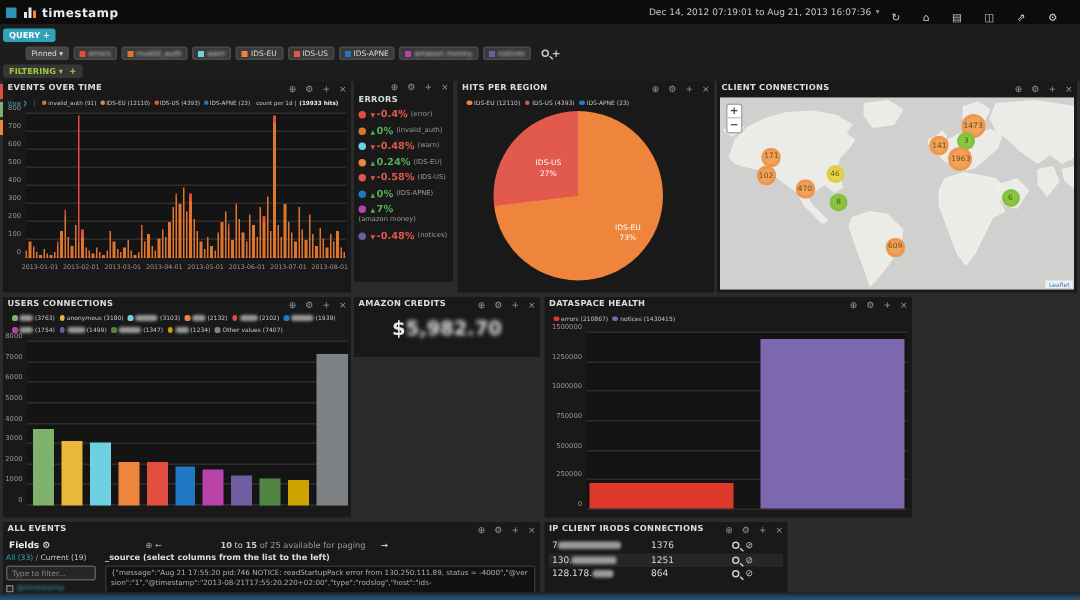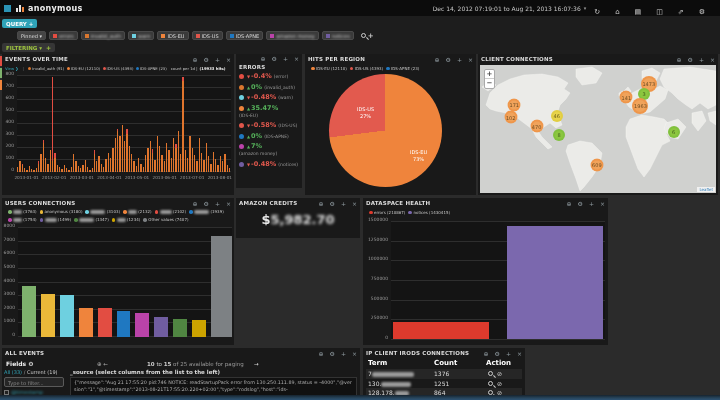--- a/index.html
+++ b/index.html
@@ -97,21 +97,21 @@
 </head>
 <body>
 
 <div id="navbar">
   <div id="logo-sq"></div>
   <div id="brand-icon">
       <i style="height:4px"></i>
       <i style="height:7px"></i>
       <i style="height:5px;background:#ef843c"></i>
     </div>
-  <div id="brand">anonymous</div>
+  <div id="brand">timestamp</div>
   <div id="nav-right">
     <span id="daterange">Dec 14, 2012 07:19:01 to Aug 21, 2013 16:07:36</span>
     <span id="date-caret">▾</span>
     <span id="nav-icons"><span class="nav-ic">↻</span><span class="nav-ic">⌂</span><span class="nav-ic">▤</span><span class="nav-ic">◫</span><span class="nav-ic">⇗</span><span class="nav-ic">⚙</span></span>
   </div>
 </div>
 
 <div id="header-band">
   <div id="query-pill">QUERY +</div>
   <div id="pills-row">
@@ -539,21 +539,21 @@
       </div>
       <div class="err-row">
         <span class="dot" style="background: rgb(110, 208, 224);"></span>
         <span class="arrow down">▼</span>
         <span class="pct down">-0.48%</span>
         <span class="lbl">(warn)</span>
       </div>
       <div class="err-row">
         <span class="dot" style="background: rgb(239, 132, 60);"></span>
         <span class="arrow up">▲</span>
-        <span class="pct up">35.47%</span>
+        <span class="pct up">0.24%</span>
         <span class="lbl">(IDS-EU)</span>
       </div>
       <div class="err-row">
         <span class="dot" style="background: rgb(224, 86, 75);"></span>
         <span class="arrow down">▼</span>
         <span class="pct down">-0.58%</span>
         <span class="lbl">(IDS-US)</span>
       </div>
       <div class="err-row">
         <span class="dot" style="background: rgb(31, 120, 193);"></span>
@@ -805,25 +805,20 @@
   <div class="phead">
       <span class="ptitle" style="font-size:5.5px;">IP CLIENT IRODS CONNECTIONS</span>
       <span class="picons">
         <span>⊕</span>
         <span>⚙</span>
         <span>+</span>
         <span>×</span>
       </span>
     </div>
   <div id="ip-table">
-      <div class="ip-hrow">
-        <span class="c-term">Term</span>
-        <span class="c-count">Count</span>
-        <span class="c-action">Action</span>
-      </div>
       <div class="ip-row">
         <span class="c-term"><span>7</span><span class="smudge" style="width: 42px;"></span></span>
         <span class="c-count">1376</span>
         <span class="c-action">
           <span class="mag" style="margin: 0px 1px 0px 2px;"></span>
           <span class="ban">⊘</span>
         </span>
       </div>
       <div class="ip-row">
         <span class="c-term"><span>130.</span><span class="smudge" style="width: 30px;"></span></span>

